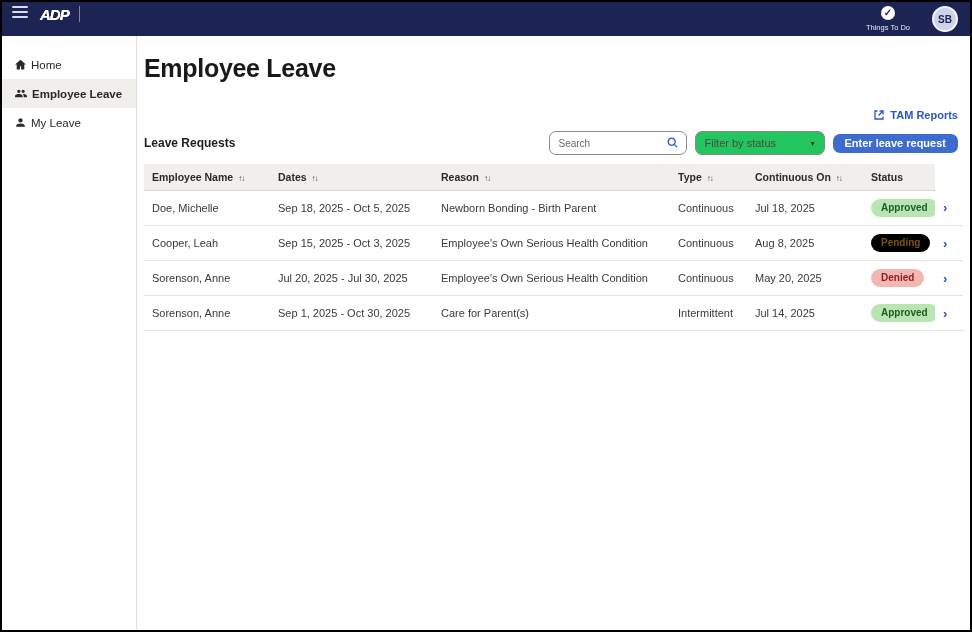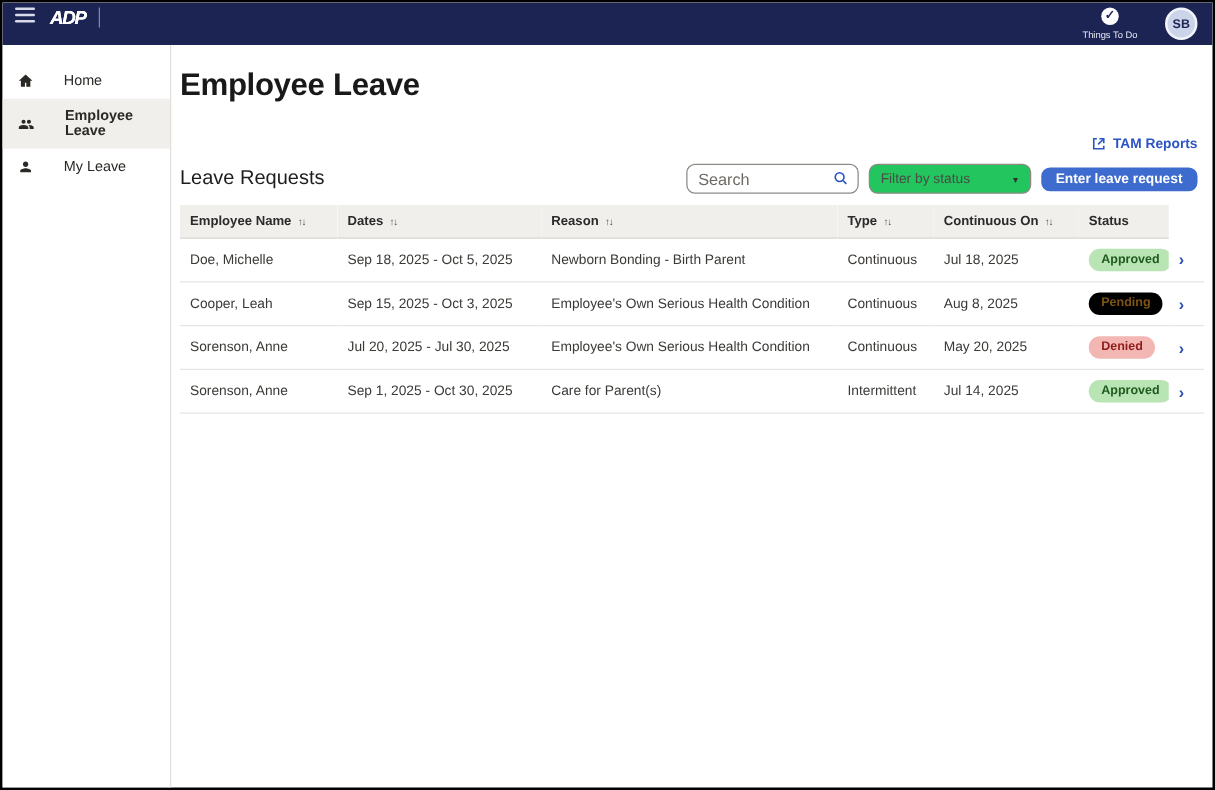--- a/index.html
+++ b/index.html
@@ -43,41 +43,41 @@
     display: flex; align-items: center; justify-content: center; cursor: pointer;
   }
   
   .layout { flex: 1; display: flex; min-height: 0; }
   .sidebar {
     width: 135px; flex: 0 0 135px;
     border-right: 1px solid #e3e0dc;
     padding-top: 14px; background: #fff;
   }
   .side-item {
-    display: flex; align-items: center; gap: 24px;
+    display: flex; align-items: center; gap: 4px;
     padding: 8px 12px; font-size: 11.5px; color: #2b2925; cursor: pointer;
   }
   .side-item.selected { background: #f1efeb; font-weight: bold; }
   .side-item svg { flex: 0 0 auto; }
   
   .main { flex: 1; padding: 18px 12px 0 7px; min-width: 0; }
   .page-title { font-size: 25px; font-weight: 800; color: #191919; letter-spacing: -0.3px; }
   .tam-row { display: flex; justify-content: flex-end; margin-top: 26px; }
   .tam-link {
     display: inline-flex; align-items: center; gap: 5px;
     color: #2c55c4; font-size: 11px; font-weight: bold; text-decoration: none; cursor: pointer;
   }
   .controls-row { display: flex; align-items: center; margin-top: 10px; }
-  .section-title { font-size: 16px; font-weight: normal; color: #1e1e1e; }
+  .section-title { font-size: 12px; font-weight: bold; color: #1e1e1e; }
   .controls-right { margin-left: auto; display: flex; align-items: center; gap: 8px; }
   .search-wrap { position: relative; }
   .search-input {
     width: 138px; height: 24px;
     border: 1px solid #8d8a85; border-radius: 7px;
-    padding: 0 26px 0 9px; font-size: 13px; color: #333;
+    padding: 0 26px 0 9px; font-size: 10px; color: #333;
     font-family: "Liberation Sans", sans-serif; outline: none; background:#fff;
   }
   .search-input::placeholder { color: #6d6a64; }
   .search-glyph { position: absolute; right: 8px; top: 5px; pointer-events: none; }
   .filter-select {
     width: 130px; height: 24px;
     border: 1px solid #8d8a85; border-radius: 7px;
     display: flex; align-items: center;
     padding: 0 9px; font-size: 11px; color: #4c4a45; background:#22c55e; cursor: pointer;
   }

